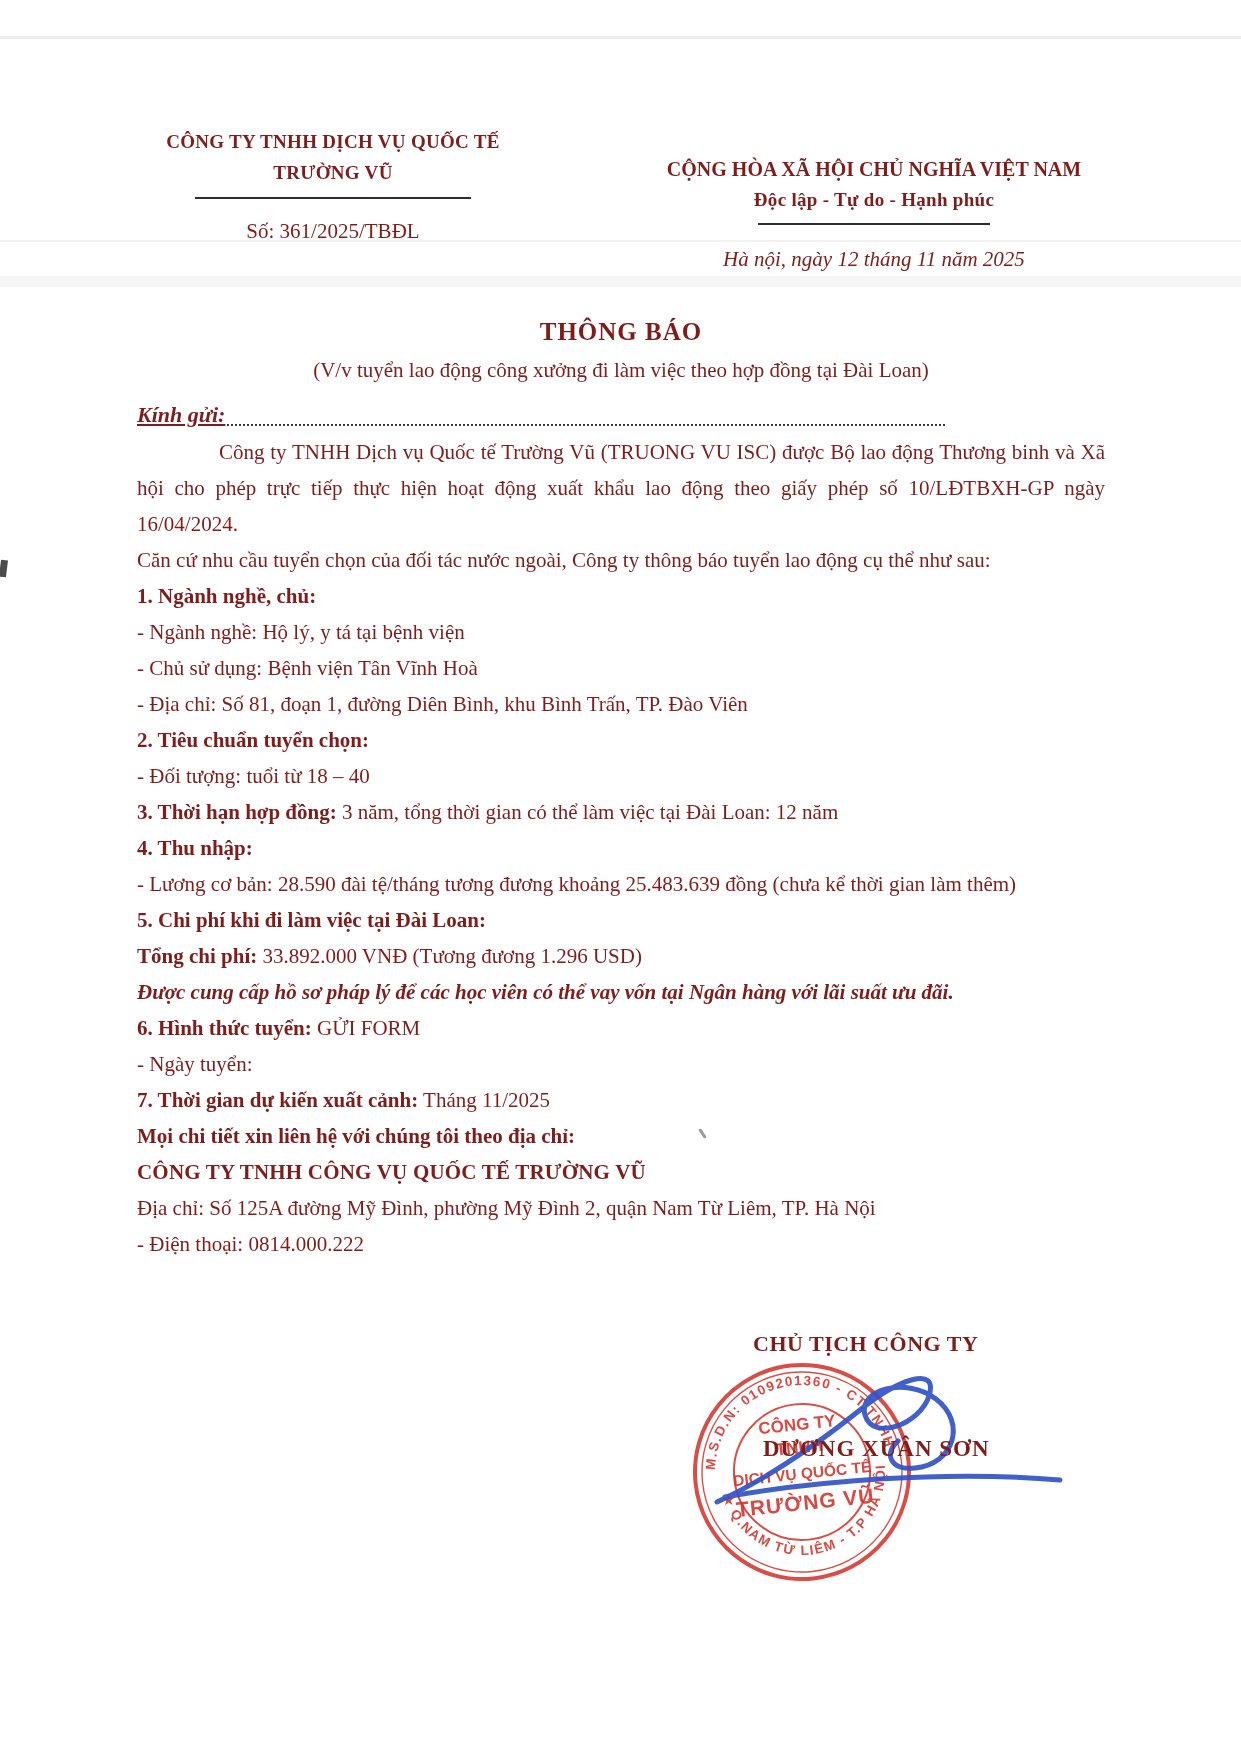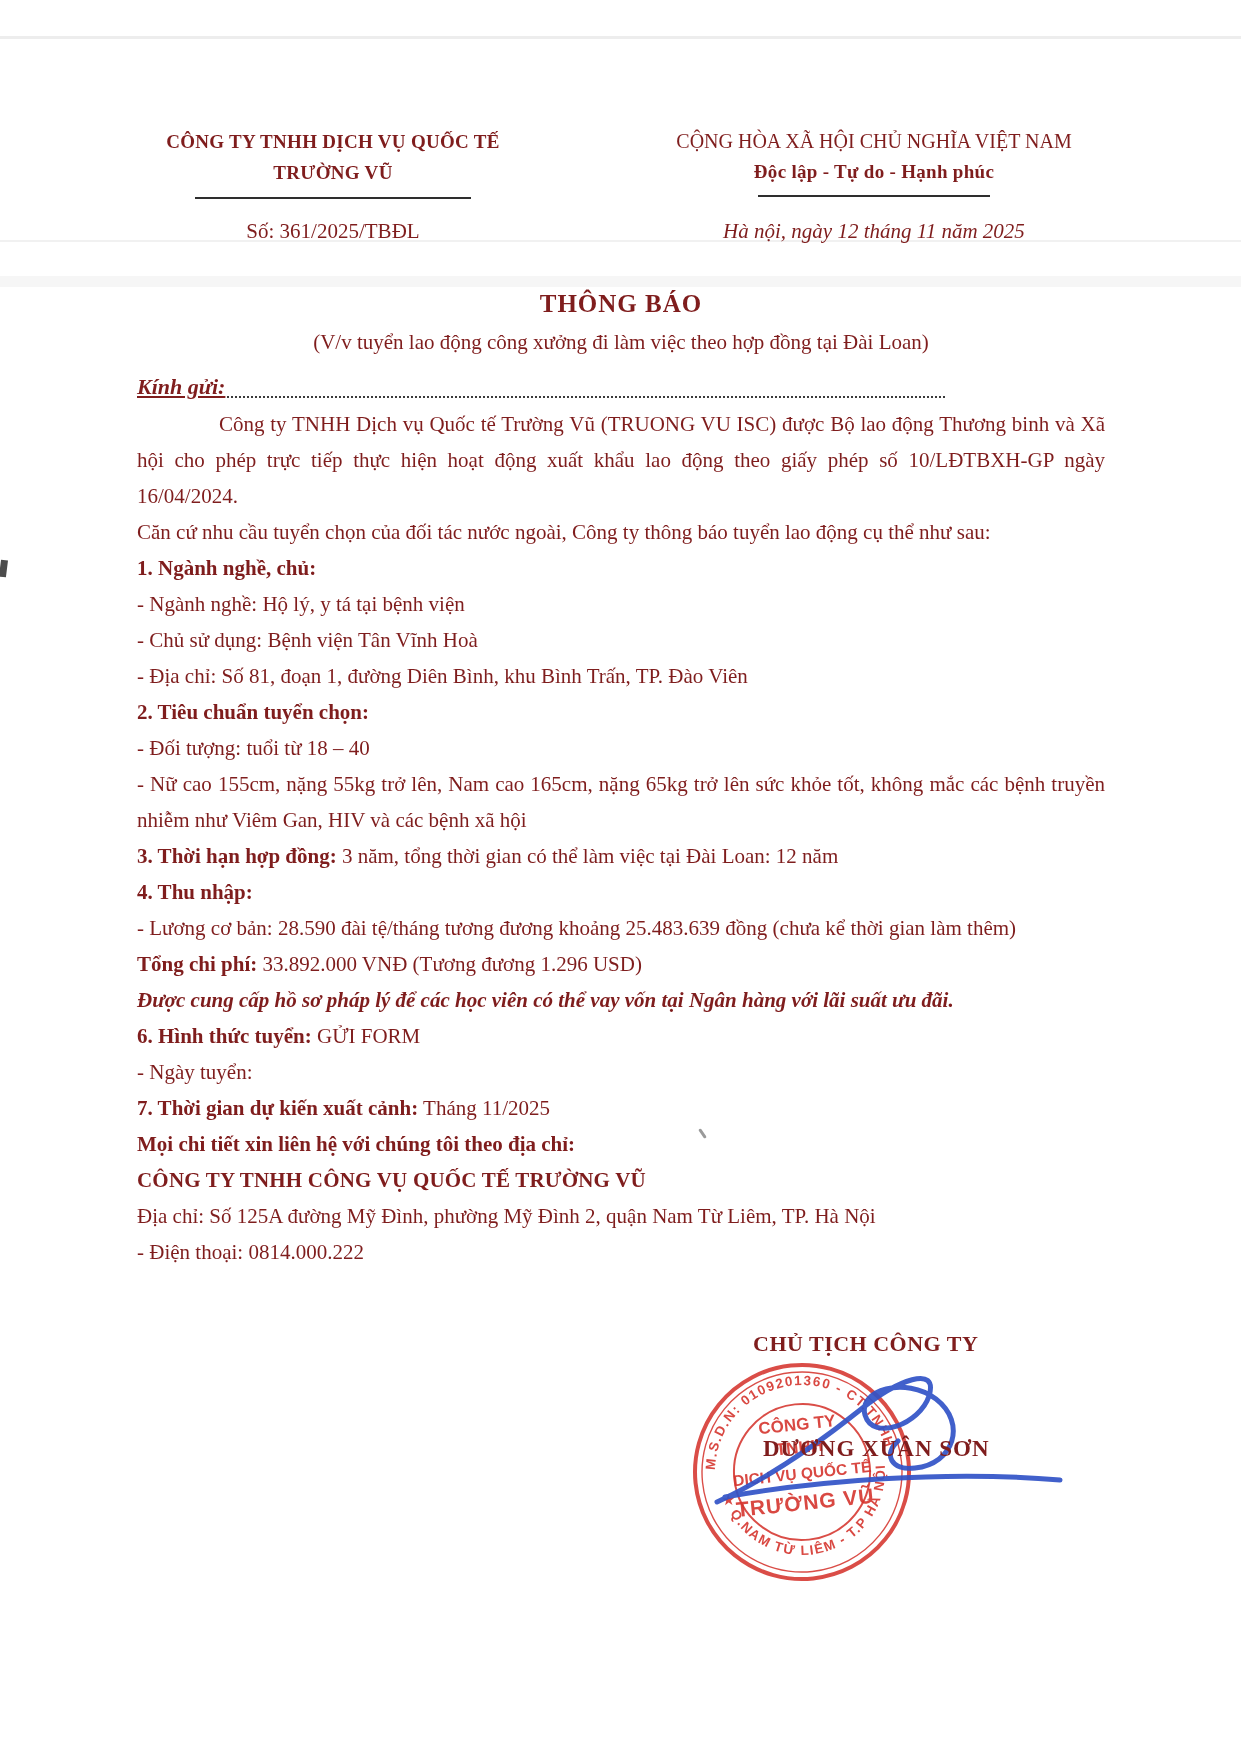--- a/index.html
+++ b/index.html
@@ -19,21 +19,21 @@
   .streak3{top:276px;height:11px;background:#f6f6f6;}
   .edge-dash{position:absolute;left:0;top:560px;width:7px;height:17px;background:#4c4c4c;transform:rotate(7deg);}
   .tiny-tick{position:absolute;left:701px;top:1128px;width:3px;height:11px;background:#9a9a9a;transform:rotate(-35deg);border-radius:2px;}
 
   .doc{position:absolute;left:137px;right:136px;top:126px;}
 
   .header{display:flex;justify-content:space-between;align-items:flex-start;}
   .header-left{width:392px;text-align:center;}
   .header-right{width:462px;text-align:center;}
   .org-line{font-weight:bold;font-size:19px;line-height:31px;letter-spacing:.3px;}
-  .nation-line{font-weight:normal;font-size:20px;line-height:31px;}
+  .nation-line{font-weight:bold;font-size:20px;line-height:31px;margin-top:28px;}
   .motto-line{font-weight:bold;font-size:19px;line-height:29px;letter-spacing:.3px;}
   .rule{height:2px;background:#2e2e2e;margin:9px auto 0 auto;}
   .rule-left{width:276px;}
   .rule-right{width:232px;}
   .doc-number{font-size:21px;margin-top:17px;line-height:30px;}
   .date-line{font-style:italic;font-size:21px;margin-top:19px;line-height:30px;}
 
   .title{margin-top:40px;text-align:center;font-weight:bold;font-size:25px;line-height:36px;letter-spacing:1px;}
   .subtitle{text-align:center;font-weight:normal;font-size:21px;line-height:36px;margin-top:2px;}
 
@@ -93,24 +93,24 @@
 
     <div class="body">
       <p class="just indent">Công ty TNHH Dịch vụ Quốc tế Trường Vũ (TRUONG VU ISC) được Bộ lao động Thương binh và Xã hội cho phép trực tiếp thực hiện hoạt động xuất khẩu lao động theo giấy phép số 10/LĐTBXH-GP ngày 16/04/2024.</p>
       <p>Căn cứ nhu cầu tuyển chọn của đối tác nước ngoài, Công ty thông báo tuyển lao động cụ thể như sau:</p>
       <p class="b">1. Ngành nghề, chủ:</p>
       <p>- Ngành nghề: Hộ lý, y tá tại bệnh viện</p>
       <p>- Chủ sử dụng: Bệnh viện Tân Vĩnh Hoà</p>
       <p>- Địa chỉ: Số 81, đoạn 1, đường Diên Bình, khu Bình Trấn, TP. Đào Viên</p>
       <p class="b">2. Tiêu chuẩn tuyển chọn:</p>
       <p>- Đối tượng: tuổi từ 18 – 40</p>
-      <p class="just">- Nữ cao 155cm, nặng 55kg trở lên, Nam cao 165cm, nặng 65kg trở lên sức khỏe tốt, không mắc các bệnh truyền nhiễm như Viêm Gan, HIV và các bệnh xã hội</p>
       <p><span class="b">3. Thời hạn hợp đồng:</span><span> 3 năm, tổng thời gian có thể làm việc tại Đài Loan: 12 năm</span></p>
       <p class="b">4. Thu nhập:</p>
       <p class="just">- Lương cơ bản: 28.590 đài tệ/tháng tương đương khoảng 25.483.639 đồng (chưa kể thời gian làm thêm)</p>
+      <p class="b">5. Chi phí khi đi làm việc tại Đài Loan:</p>
       <p><span class="b">Tổng chi phí:</span><span> 33.892.000 VNĐ (Tương đương 1.296 USD)</span></p>
       <p class="bi">Được cung cấp hồ sơ pháp lý để các học viên có thể vay vốn tại Ngân hàng với lãi suất ưu đãi.</p>
       <p><span class="b">6. Hình thức tuyển:</span><span> GỬI FORM</span></p>
       <p>- Ngày tuyển:</p>
       <p><span class="b">7. Thời gian dự kiến xuất cảnh:</span><span> Tháng 11/2025</span></p>
       <p class="b">Mọi chi tiết xin liên hệ với chúng tôi theo địa chỉ:</p>
       <p class="company-big">CÔNG TY TNHH CÔNG VỤ QUỐC TẾ TRƯỜNG VŨ</p>
       <p>Địa chỉ: Số 125A đường Mỹ Đình, phường Mỹ Đình 2, quận Nam Từ Liêm, TP. Hà Nội</p>
       <p>- Điện thoại: 0814.000.222</p>
     </div>

